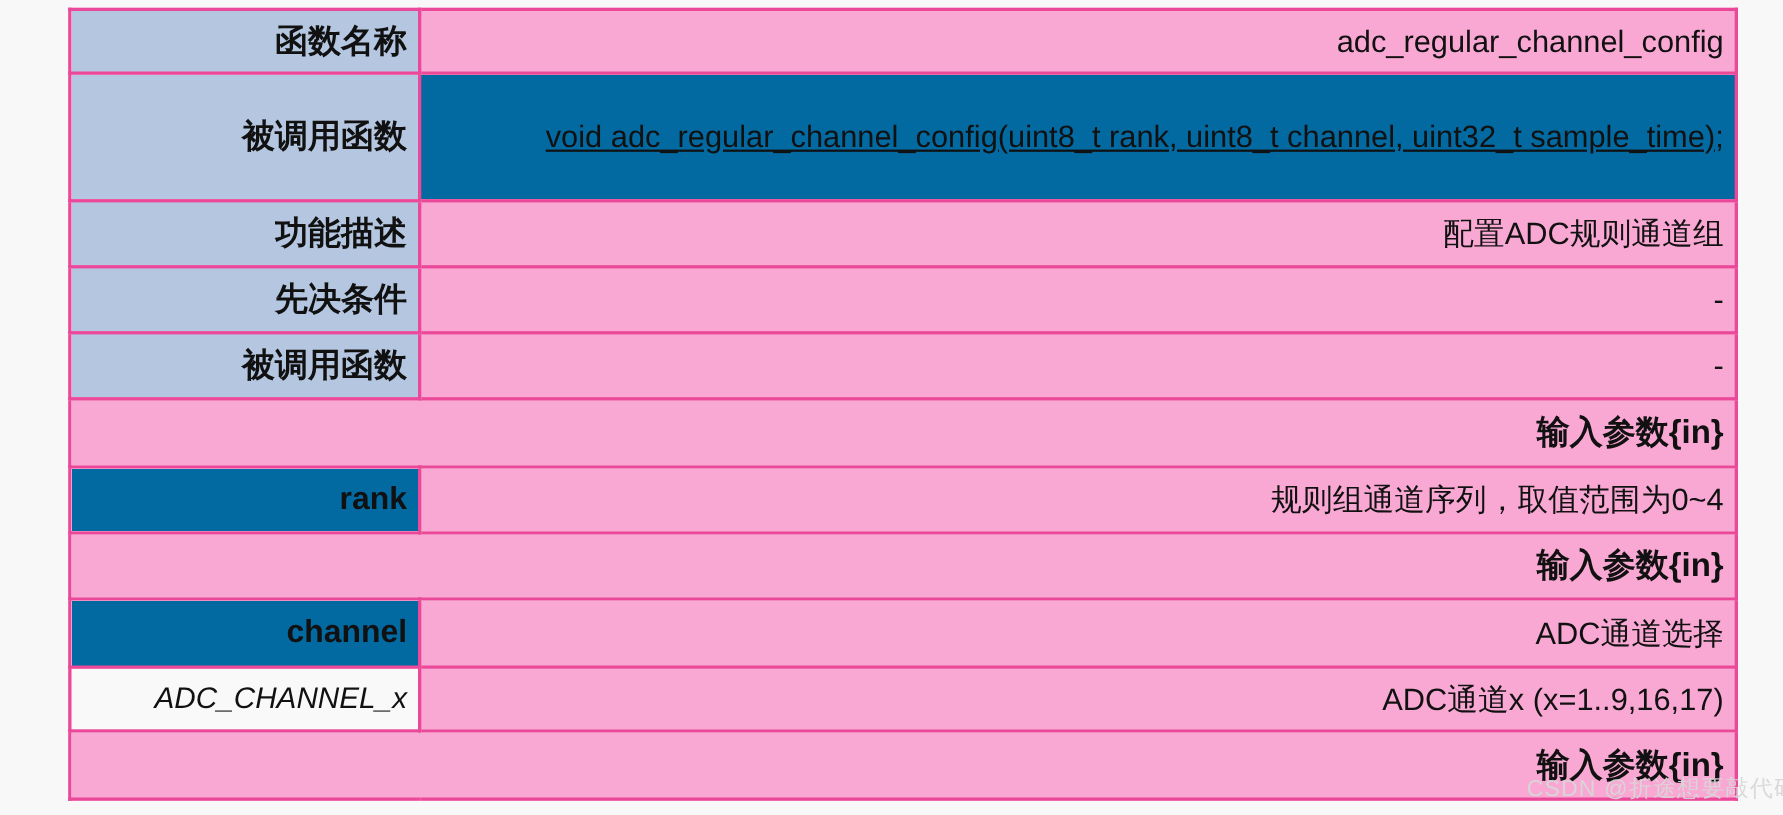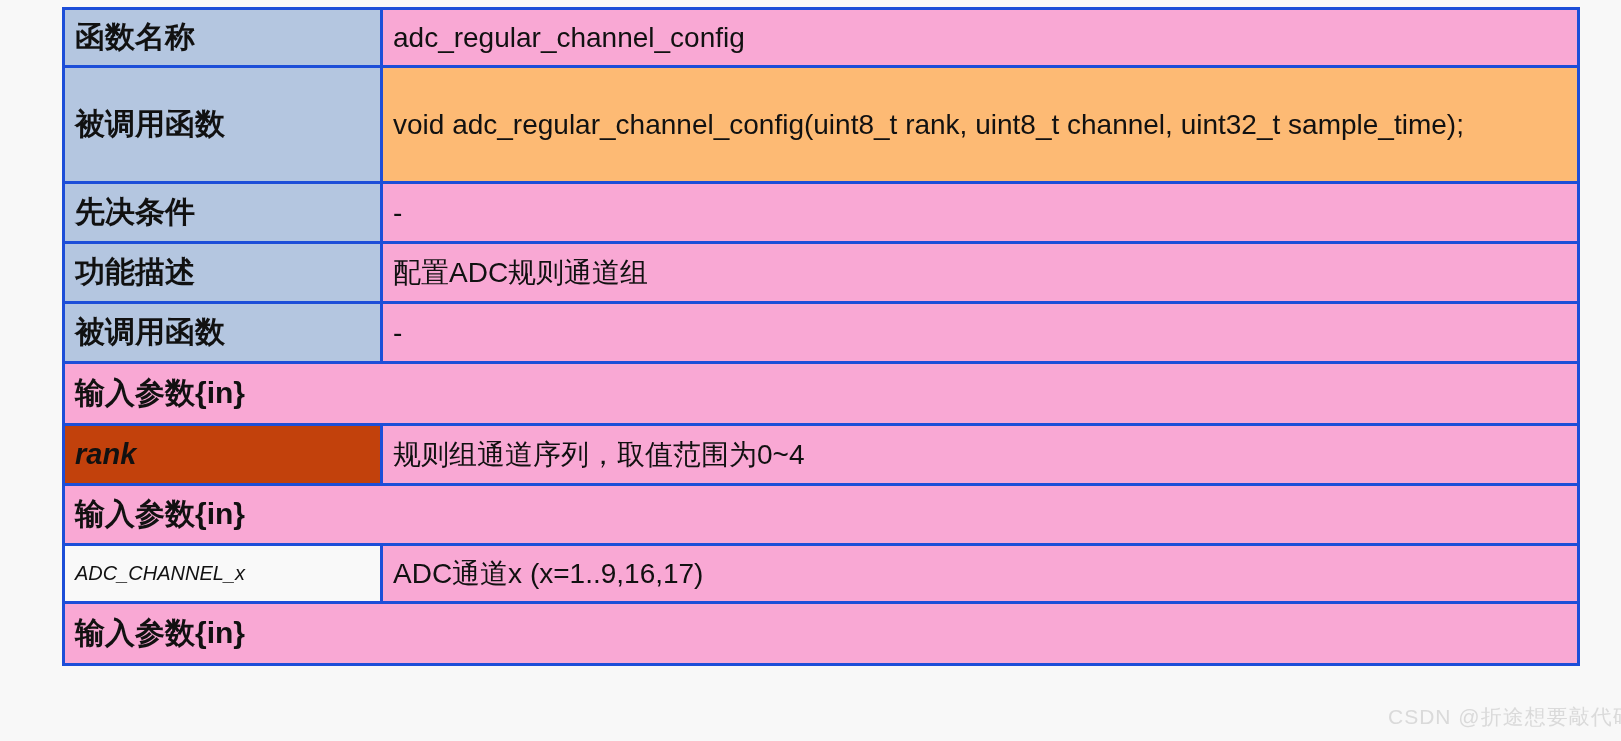--- a/index.html
+++ b/index.html
@@ -19,54 +19,54 @@
   }
   table.doc-table {
     position: absolute;
     left: 62px;
     top: 7px;
     width: 1515px;
     border-collapse: collapse;
     table-layout: fixed;
   }
   table.doc-table td {
-    border: 3px solid #1d4ed8;
-    text-align: left;
+    border: 3px solid #ec4899;
+    text-align: right;
     vertical-align: middle;
     padding: 0 10px;
     overflow: hidden;
   }
   col.c1 { width: 318px; }
   col.c2 { width: 1197px; }
 
   .k-blue {
     background: #b4c6e0;
     font-weight: bold;
     font-size: 30px;
   }
   .k-param {
-    background: #c2410c;
+    background: #0369a1;
     font-weight: bold;
     font-size: 29px;
-    font-style: italic;
   }
   .k-enum {
     background: #f9f9f9;
     font-style: italic;
-    font-size: 20px;
+    font-size: 27px;
   }
   .v {
     background: #f9a8d4;
     font-size: 28px;
   }
   .v-proto {
-    background: #fdba74;
+    background: #0369a1;
     font-size: 28px;
     line-height: 56px;
     padding: 0 60px;
+    text-decoration: underline;
   }
   .sec {
     background: #f9a8d4;
     font-weight: bold;
     font-size: 30px;
   }
   tr.h58  { height: 58px; }
   tr.h116 { height: 116px; }
   tr.h60  { height: 60px; }
   tr.h62  { height: 62px; }
@@ -100,47 +100,51 @@
       <td class="k-blue">函数名称</td>
       <td class="v">adc_regular_channel_config</td>
     </tr>
 
     <tr class="h116">
       <td class="k-blue">被调用函数</td>
       <td class="v-proto">void adc_regular_channel_config(uint8_t rank, uint8_t channel, uint32_t sample_time);</td>
     </tr>
 
     <tr class="h60">
-      <td class="k-blue">先决条件</td>
-      <td class="v">-</td>
+      <td class="k-blue">功能描述</td>
+      <td class="v">配置ADC规则通道组</td>
     </tr>
 
     <tr class="h60">
-      <td class="k-blue">功能描述</td>
-      <td class="v">配置ADC规则通道组</td>
+      <td class="k-blue">先决条件</td>
+      <td class="v">-</td>
     </tr>
 
     <tr class="h60">
       <td class="k-blue">被调用函数</td>
       <td class="v">-</td>
     </tr>
 
     <tr class="h62">
       <td class="sec" colspan="2">输入参数{in}</td>
     </tr>
 
     <tr class="h60">
       <td class="k-param">rank</td>
       <td class="v">规则组通道序列，取值范围为0~4</td>
     </tr>
 
     <tr class="h60">
       <td class="sec" colspan="2">输入参数{in}</td>
     </tr>
 
+    <tr class="h62">
+      <td class="k-param">channel</td>
+      <td class="v">ADC通道选择</td>
+    </tr>
 
     <tr class="h58">
       <td class="k-enum">ADC_CHANNEL_x</td>
       <td class="v">ADC通道x (x=1..9,16,17)</td>
     </tr>
 
     <tr class="h62">
       <td class="sec" colspan="2">输入参数{in}</td>
     </tr>
   </tbody>

